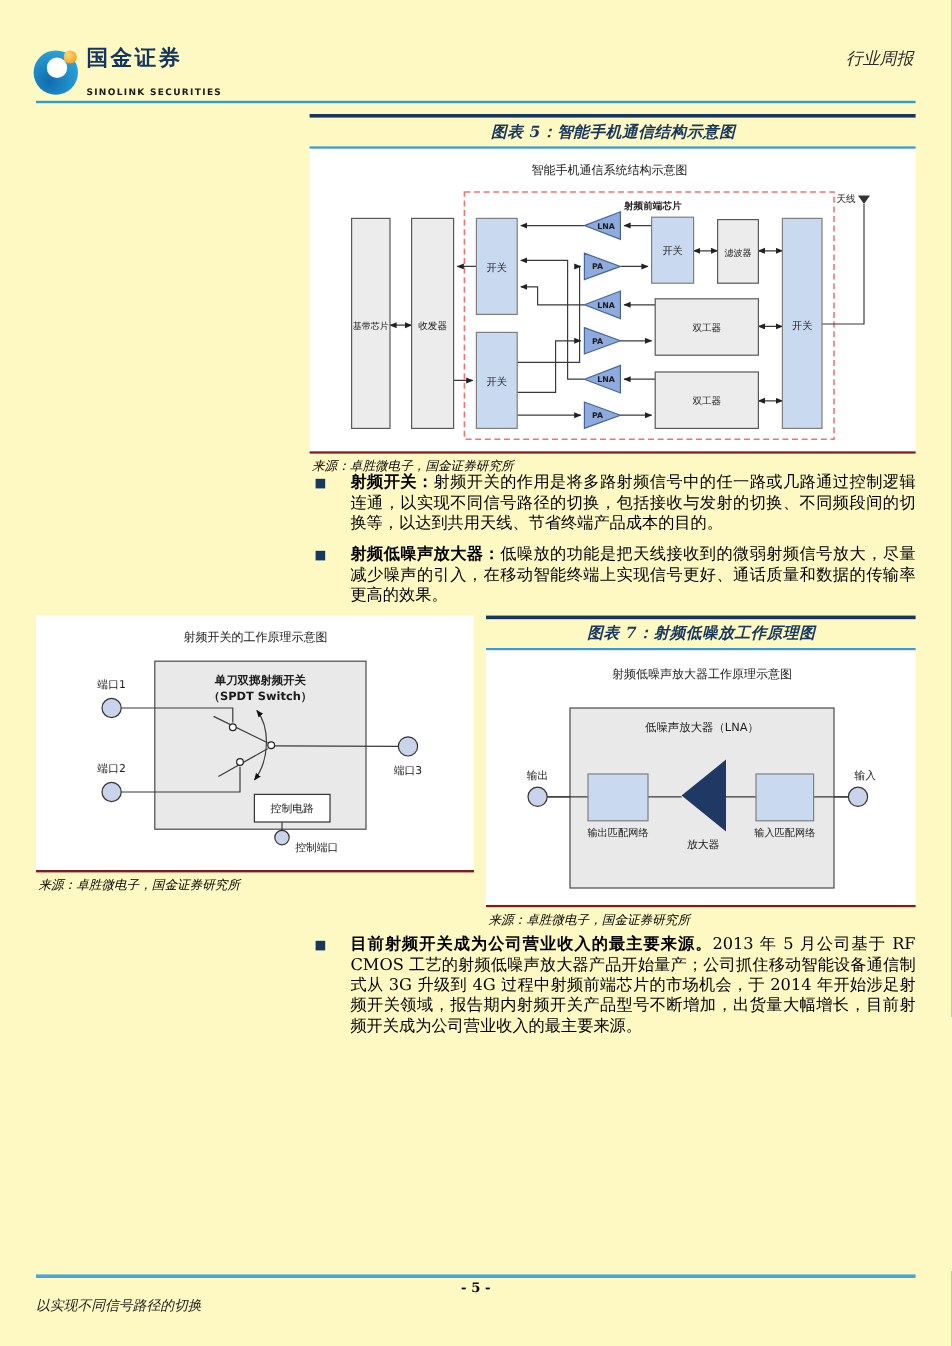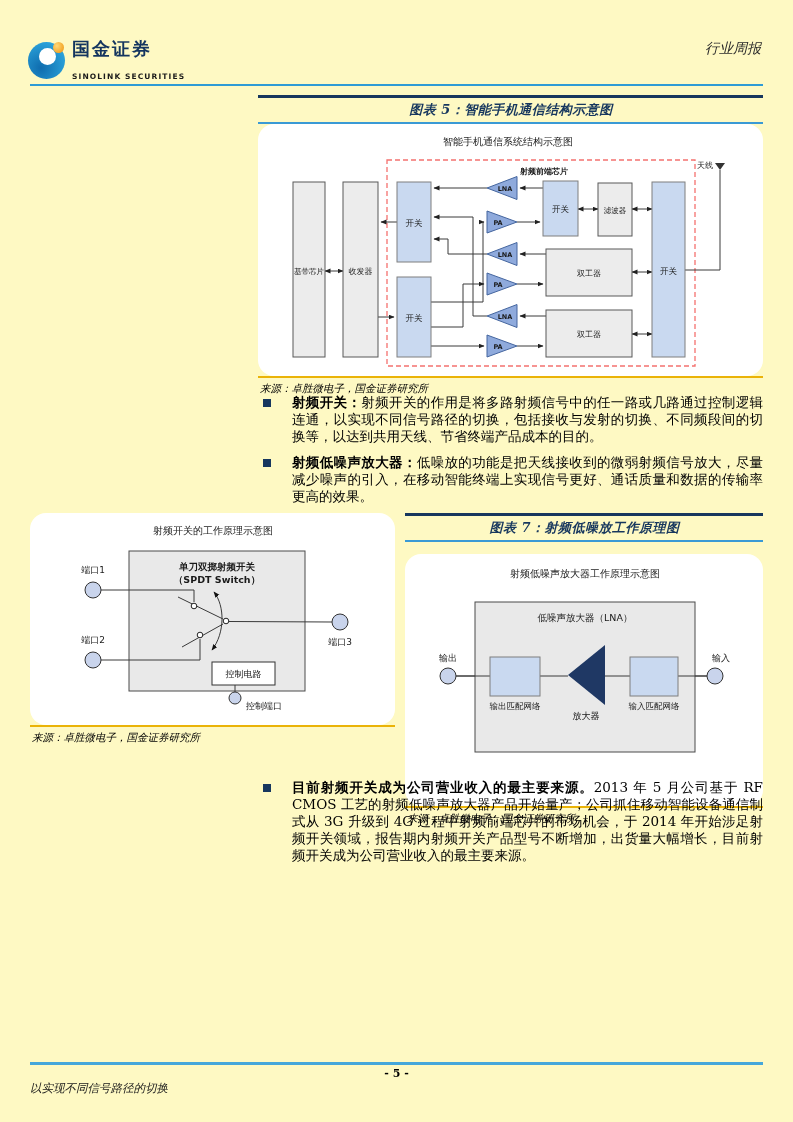--- a/index.html
+++ b/index.html
@@ -19,23 +19,23 @@
      color:#14355F;letter-spacing:2px;line-height:1;}
   .logo-en{font-family:"DejaVu Sans","Liberation Sans",sans-serif;font-weight:bold;font-size:7.5px;
      color:#1a1a1a;letter-spacing:1.1px;margin-top:14px;}
   .report-type{right:32px;top:40px;font-size:14px;font-style:italic;color:#2b2b2b;}
   .header-rule{left:30px;right:30px;top:84px;height:2px;background:#2E9BD5;}
 
   
   .fig-caption{font-size:13px;font-weight:bold;font-style:italic;color:#17375E;
      border-top:3px solid #17375E;border-bottom:2px solid #3A9AD5;
      padding:3px 2px 3px 3px;letter-spacing:.5px;white-space:nowrap;overflow:hidden;text-align:center;}
-  .fig-body{background:#FFFFFF;position:relative;border-radius:16px;}
+  .fig-body{background:#FFFFFF;position:relative;}
   .fig-source{font-size:10.5px;font-style:italic;color:#000;
-     border-top:2px solid #eab308;padding:4px 0 0 2px;}
+     border-top:2px solid #7f1d1d;padding:4px 0 0 2px;}
 
   
   .bullet{display:flex;margin-bottom:9px;}
   .bullet-marker{flex:0 0 auto;width:8px;height:8px;background:#17375E;margin:5px 21px 0 1px;}
   .bullet-text{margin:0;font-size:13.5px;line-height:17px;text-align:justify;}
   .bullet-text .lead{font-weight:bold;}
 
   
   .footer-rule{left:30px;right:30px;top:1062px;height:3px;background:#45A7DA;}
   .page-num{left:0;right:0;top:1067px;text-align:center;font-weight:bold;font-size:11px;}
@@ -225,21 +225,21 @@
         <line class="cl" x1="205" y1="172" x2="205" y2="179"></line>
         <circle class="pcirc" cx="205" cy="185" r="6"></circle>
         <text x="216" y="196" font-size="9">控制端口</text>
       </svg>
     </div>
     <div class="fig-source">来源：卓胜微电子，国金证券研究所</div>
   </section>
 
   <section class="abs" style="left:405px;top:513px;width:358px;">
     <div class="fig-caption">图表 7：射频低噪放工作原理图</div>
-    <div class="fig-body" style="height:252px;margin-top:12px;">
+    <div class="fig-body" style="height:212px;">
       <svg width="358" height="212" viewBox="0 0 358 212">
         <text x="180" y="23" text-anchor="middle" font-size="10" fill="#333">射频低噪声放大器工作原理示意图</text>
 
         <line class="cl" x1="51" y1="122" x2="302" y2="122"></line>
         <rect x="70" y="48" width="220" height="150" fill="#E9E9E9" stroke="#4a4a4a"></rect>
         <text x="180" y="67" text-anchor="middle" font-size="9.5">低噪声放大器（LNA）</text>
         <line class="cl" x1="51" y1="122" x2="85" y2="122"></line>
         <line class="cl" x1="135" y1="122" x2="163" y2="122"></line>
         <line class="cl" x1="200" y1="122" x2="225" y2="122"></line>
         <line class="cl" x1="273" y1="122" x2="302" y2="122"></line>

